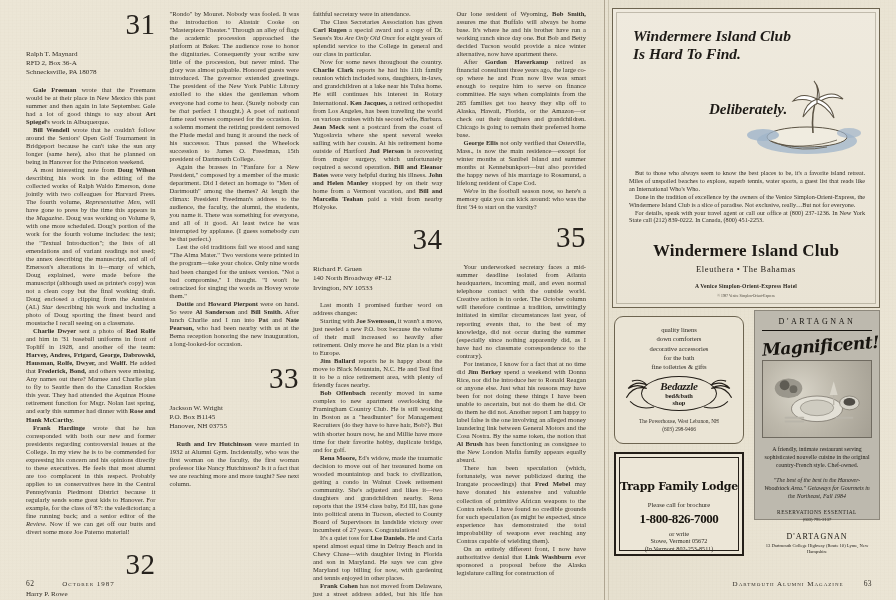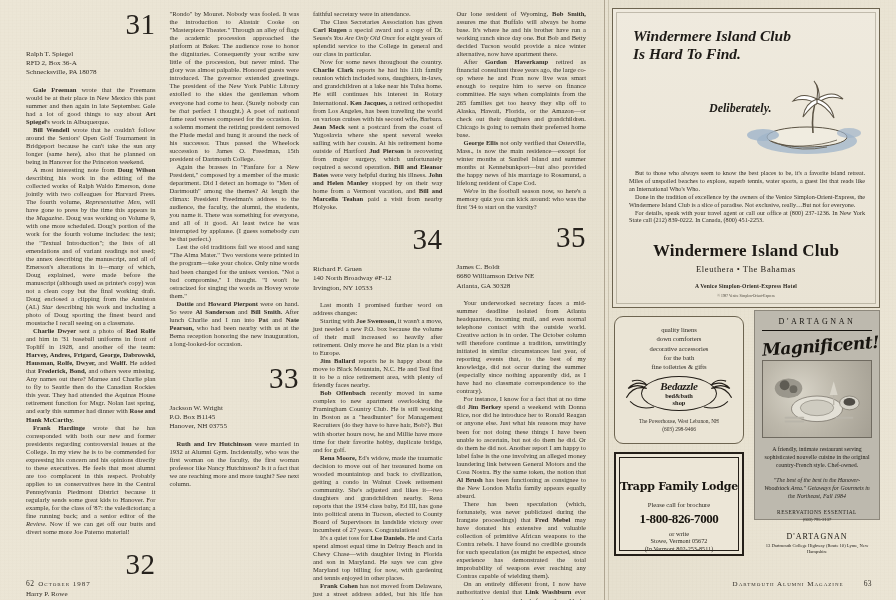--- a/index.html
+++ b/index.html
@@ -30,35 +30,35 @@
   .body p{font-size:6.6px;line-height:8.05px;margin:0;text-align:justify;
     text-indent:7px;hyphens:auto;color:#332e27;}
   .body p.noind{text-indent:0;}
   .body b{font-weight:700;}
   .body i{font-style:italic;}
 
   
   .foot{position:absolute;bottom:12px;font-size:7px;letter-spacing:.4px;color:#34302a;}
   .foot .pg{font-size:7.5px;}
   .foot .nm{font-variant:small-caps;letter-spacing:1px;}
-  #foot-left{left:26px;display:flex;gap:4px;align-items:baseline;}
+  #foot-left{left:26px;display:flex;gap:28px;align-items:baseline;}
   #foot-right{right:24px;display:flex;gap:20px;align-items:baseline;}
 
   
   .adzone{position:absolute;left:612px;top:8px;width:272px;height:548px;}
 
   
   .ad-wind{position:relative;width:268px;height:300px;
     border:1px solid #6d6450;background:linear-gradient(180deg,#efeade 0%,#e9e3d4 100%);
     box-sizing:border-box;padding:14px 16px 6px 16px;}
   .ad-wind:before{content:"";position:absolute;inset:3px;border:1px solid rgba(109,100,80,.35);pointer-events:none;}
   .wind-head{font-family:"Liberation Serif",serif;font-weight:700;font-style:italic;
     font-size:15.5px;line-height:17.5px;color:#1e1b17;margin:4px 0 0 4px;}
   .wind-delib{font-family:"Liberation Serif",serif;font-weight:700;font-style:italic;
-    font-size:12px;color:#1e1b17;position:absolute;left:96px;top:92px;}
+    font-size:15px;color:#1e1b17;position:absolute;left:96px;top:92px;}
   .island{position:absolute;right:14px;top:62px;width:120px;height:90px;}
   .wind-body{position:absolute;left:16px;right:14px;top:160px;font-size:6.2px;line-height:7.9px;
     text-align:justify;color:#2f2b24;}
   .wind-body p{margin:0;text-indent:6px;}
   .wind-logo{position:absolute;left:0;right:0;top:232px;text-align:center;}
   .wind-logo .l1{font-size:17px;font-weight:700;letter-spacing:.2px;color:#1d1a16;}
   .wind-logo .l2{font-size:8.5px;letter-spacing:.6px;margin-top:3px;color:#27231d;}
   .wind-logo .l3{font-size:5.6px;font-weight:700;letter-spacing:.2px;margin-top:9px;color:#2a261f;}
   .wind-logo .l4{font-size:3.6px;margin-top:5px;color:#4b463c;}
 
@@ -110,21 +110,21 @@
 <div id="page">
   <div id="grain"></div>
   <div class="gutter" style="left:604px"></div>
   <div class="gutter g2" style="left:608px"></div>
 
   <div class="cols">
 
     <div class="col">
       <div class="classnum">31</div>
       <div class="addr">
-        <div>Ralph T. Spiegel</div>
+        <div>Ralph T. Maynard</div>
         <div>RFD 2, Box 36-A</div>
         <div>Schnecksville, PA 18078</div>
       </div>
       <div class="body">
         <p><b>Gale Freeman</b> wrote that the Freemans would be at their place in New Mexico this past summer and then again in late September. Gale had a lot of good things to say about <b>Art Spiegel</b>'s work in Albuquerque.</p>
         <p><b>Bill Wendell</b> wrote that he couldn't follow around the Seniors' Open Golf Tournament in Bridgeport because he can't take the sun any longer (same here), also that he planned on being in Hanover for the Princeton weekend.</p>
         <p>A most interesting note from <b>Doug Wilson</b> describing his work in the editing of the collected works of Ralph Waldo Emerson, done jointly with two colleagues for Harvard Press. The fourth volume, <i>Representative Men</i>, will have gone to press by the time this appears in the <i>Magazine</i>. Doug was working on Volume 9, with one more scheduled. Doug's portion of the work for the fourth volume includes: the text; the "Textual Introduction"; the lists of all emendations and of variant readings not used; the annex describing the manuscript, and all of Emerson's alterations in it—many of which, Doug explained, were made before the manuscript (although used as printer's copy) was not a clean copy but the final working draft. Doug enclosed a clipping from the Anniston (AL) <i>Star</i> describing his work and including a photo of Doug sporting the finest beard and moustache I recall seeing on a classmate.</p>
         <p><b>Charlie Dwyer</b> sent a photo of <b>Red Rolfe</b> and him in '31 baseball uniforms in front of Topliff in 1928, and another of the team: <b>Harvey, Andres, Frigard, George, Dabrowski, Hausman, Rolfe, Dwyer,</b> and <b>Wolff.</b> He added that <b>Frederick, Bond,</b> and others were missing. Any names out there? Marnee and Charlie plan to fly to Seattle then do the Canadian Rockies this year. They had attended the Aquinas House retirement function for Msgr. Nolan last spring, and early this summer had dinner with <b>Rose and Hank McCarthy.</b></p>
         <p><b>Frank Hardinge</b> wrote that he has corresponded with both our new and former presidents regarding controversial issues at the College. In my view he is to be commended for expressing his concern and his opinions directly to these executives. He feels that most alumni are too complacent in this respect. Probably applies to us conservatives here in the Central Pennsylvania Piedmont District because it regularly sends some great kids to Hanover. For example, for the class of '87: the valedictorian; a fine running back; and a senior editor of the <i>Review</i>. Now if we can get off our butts and divert some more Joe Paterno material!</p>
       </div>
@@ -179,25 +179,20 @@
     </div>
 
     <div class="col">
       <div class="body">
         <p class="noind">Our lone resident of Wyoming, <b>Bob Smith,</b> assures me that Buffalo will always be home base. It's where he and his brother have run a working ranch since day one. But Bob and Betty decided Tucson would provide a nice winter alternative, now have apartment there.</p>
         <p>After <b>Gordon Haverkamp</b> retired as financial consultant three years ago, the large co-op where he and Fran now live was smart enough to require him to serve on finance committee. He says when complaints from the 265 families get too heavy they slip off to Alaska, Hawaii, Florida, or the Amazon—or check out their daughters and grandchildren. Chicago is going to remain their preferred home base.</p>
         <p><b>George Ellis</b> not only verified that Osterville, Mass., is now the main residence—except for winter months at Sanibel Island and summer months at Kennebunkport—but also provided the happy news of his marriage to Rosamund, a lifelong resident of Cape Cod.</p>
         <p>We're in the football season now, so here's a memory quiz you can kick around: who was the first '34 to start on the varsity?</p>
       </div>
       <div class="classnum" style="margin-top:12px">35</div>
-      <div class="addr">
-        <div>James C. Boldt</div>
-        <div>6680 Williamson Drive NE</div>
-        <div>Atlanta, GA 30328</div>
-      </div>
       <div class="body">
         <p>Your underworked secretary faces a mid-summer deadline isolated from Atlanta headquarters, incoming mail, and even normal telephone contact with the outside world. Creative action is in order. The October column will therefore continue a tradition, unwittingly initiated in similar circumstances last year, of reporting events that, to the best of my knowledge, did not occur during the summer (especially since nothing apparently did, as I have had no classmate correspondence to the contrary).</p>
         <p>For instance, I know for a fact that at no time did <b>Jim Berkey</b> spend a weekend with Donna Rice, nor did he introduce her to Ronald Reagan or anyone else. Just what his reasons may have been for not doing these things I have been unable to ascertain, but not do them he did. Or do them he did not. Another report I am happy to label false is the one involving an alleged money laundering link between General Motors and the Cosa Nostra. By the same token, the notion that <b>Al Brush</b> has been functioning as consignee to the New London Mafia family appears equally absurd.</p>
         <p>There has been speculation (which, fortunately, was never publicized during the Irangate proceedings) that <b>Fred Mebel</b> may have donated his extensive and valuable collection of primitive African weapons to the Contra rebels. I have found no credible grounds for such speculation (as might be expected, since experience has demonstrated the total improbability of weapons ever reaching any Contras capable of wielding them).</p>
         <p>On an entirely different front, I now have authoritative denial that <b>Link Washburn</b> ever sponsored a proposal before the Alaska legislature calling for construction of</p>
       </div>
     </div>
   </div>
 
   <div class="adzone">

